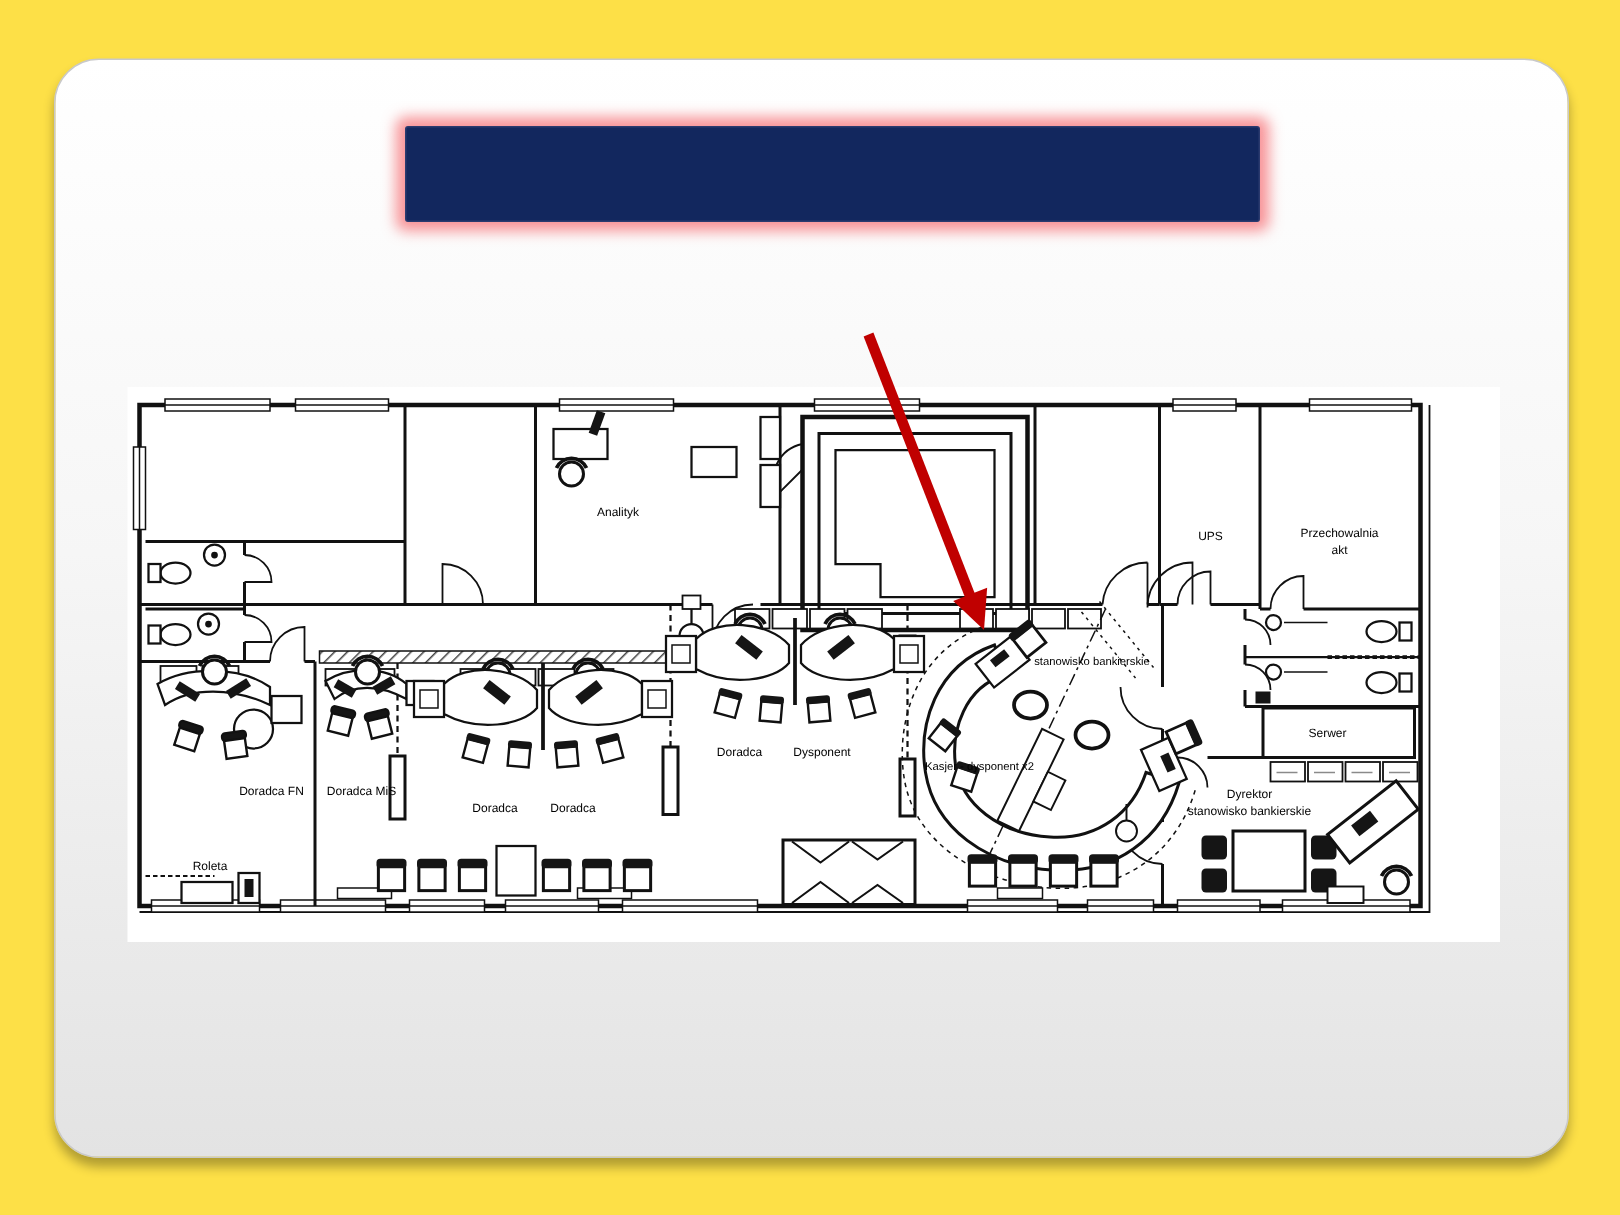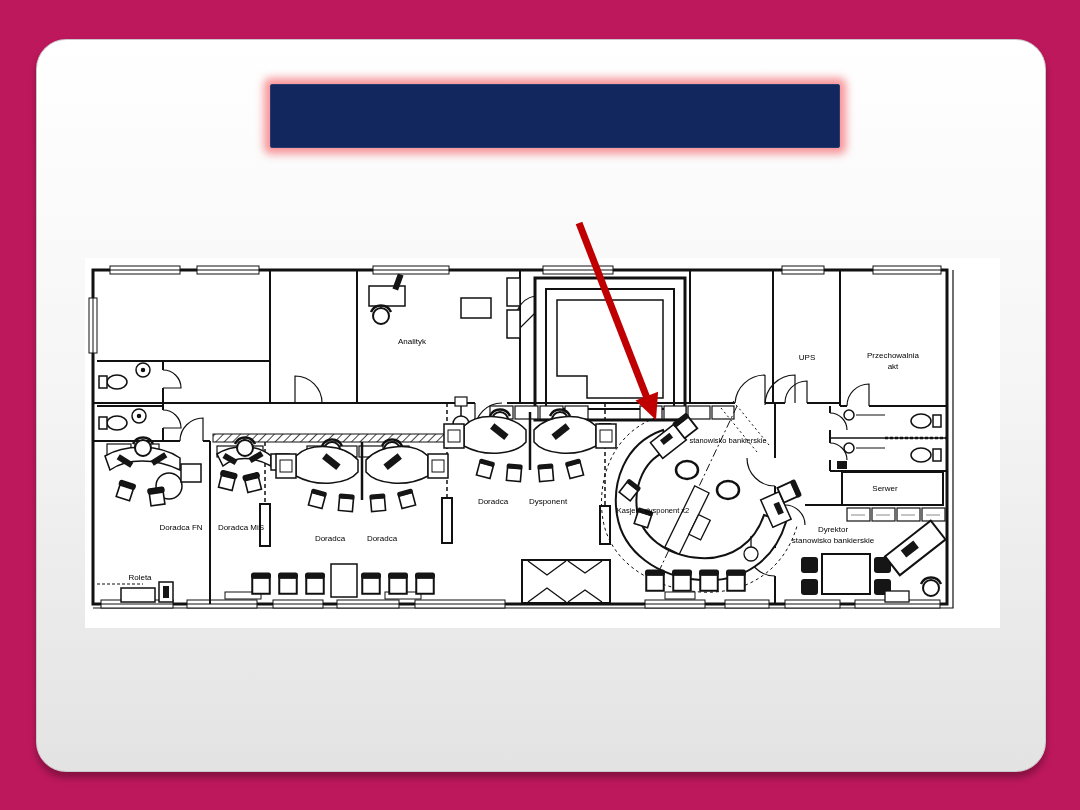--- a/index.html
+++ b/index.html
@@ -1,16 +1,16 @@
 <!DOCTYPE html>
 <html><head>
 <meta charset="utf-8">
 <style>
   html,body{margin:0;padding:0;background:#ffffff;}
-  .stage{position:relative;width:1080px;height:810px;background:#be185d;overflow:hidden;
+  .stage{position:relative;width:1080px;height:810px;background:#fde047;overflow:hidden;
          font-family:"Liberation Sans",sans-serif;}
   .slide-card{position:absolute;left:36px;top:39px;width:1008px;height:731px;
       border-radius:30px;border:1px solid #c9c9c9;
       background:linear-gradient(180deg,#ffffff 0%,#f6f6f6 45%,#e3e3e3 100%);
       box-shadow:0 6px 7px rgba(0,0,0,0.30);}
   .title-bar{position:absolute;left:270px;top:84px;width:568px;height:62px;
       border-radius:2px;border:1px solid #2a3a6e;
       box-shadow:0 0 9px 6px rgba(246,120,125,0.80);
       display:flex;align-items:center;justify-content:center;
       color:#ffffff;font-size:26px;}

